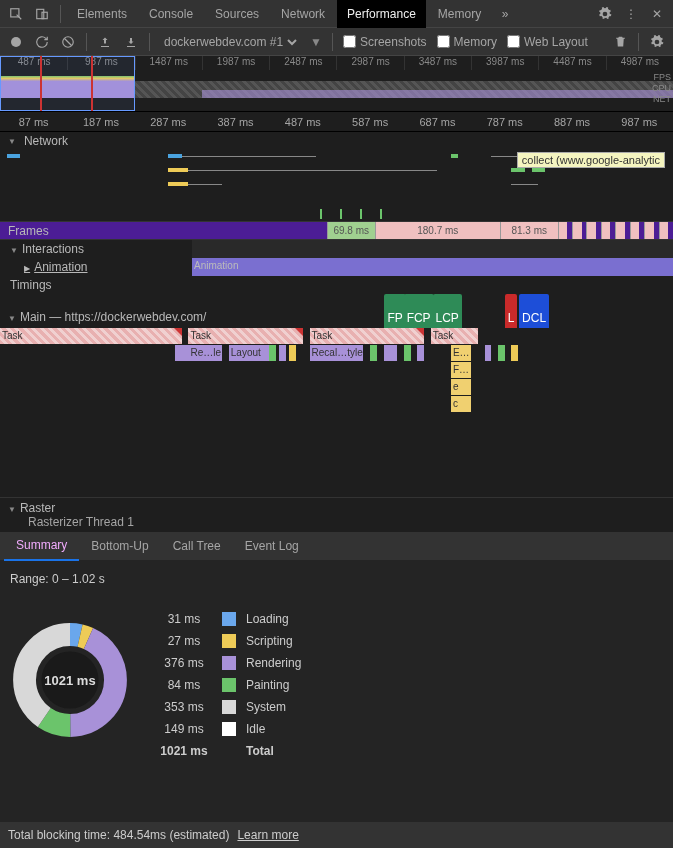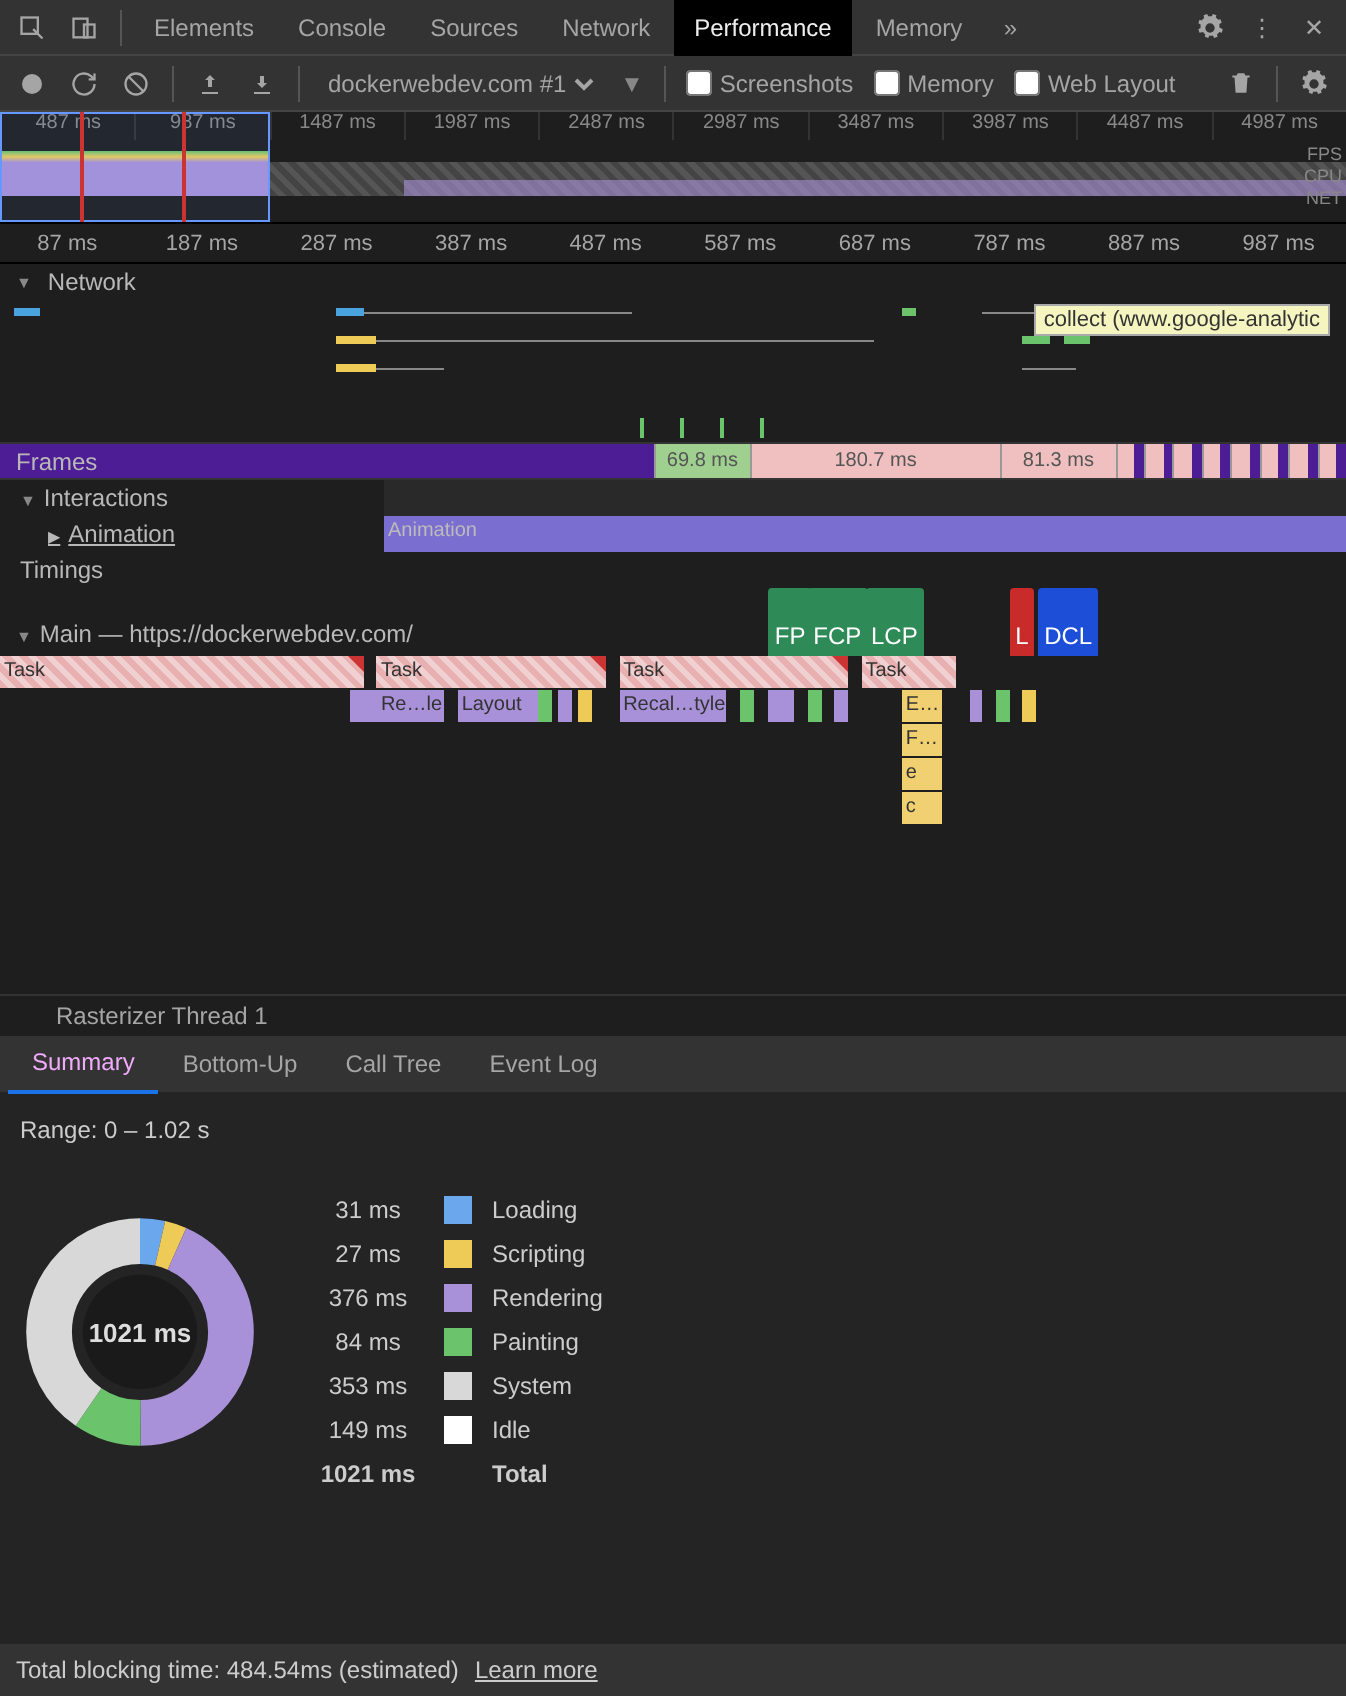--- a/index.html
+++ b/index.html
@@ -294,20 +294,21 @@
     <div class="mcell" style="top: 17px; left: 55%; width: 1%; background: rgb(107, 196, 107);"></div>
     <div class="mcell" style="top: 17px; left: 57%; width: 2%; background: rgb(168, 145, 216);"></div>
     <div class="mcell" style="top: 17px; left: 60%; width: 1%; background: rgb(107, 196, 107);"></div>
     <div class="mcell" style="top: 17px; left: 62%; width: 1%; background: rgb(168, 145, 216);"></div>
     <div class="mcell" style="top: 17px; left: 72%; width: 1%; background: rgb(168, 145, 216);"></div>
     <div class="mcell" style="top: 17px; left: 74%; width: 1%; background: rgb(107, 196, 107);"></div>
     <div class="mcell" style="top: 17px; left: 76%; width: 1%; background: rgb(238, 203, 87);"></div>
   </div>
 
 <div class="raster">
+  <div class="tri">Raster</div>
   <div class="sub">Rasterizer Thread 1</div>
 </div>
 
 <div class="bottom-tabs">
   <span class="tab active">Summary</span>
   <span class="tab">Bottom-Up</span>
   <span class="tab">Call Tree</span>
   <span class="tab">Event Log</span>
 </div>
 

